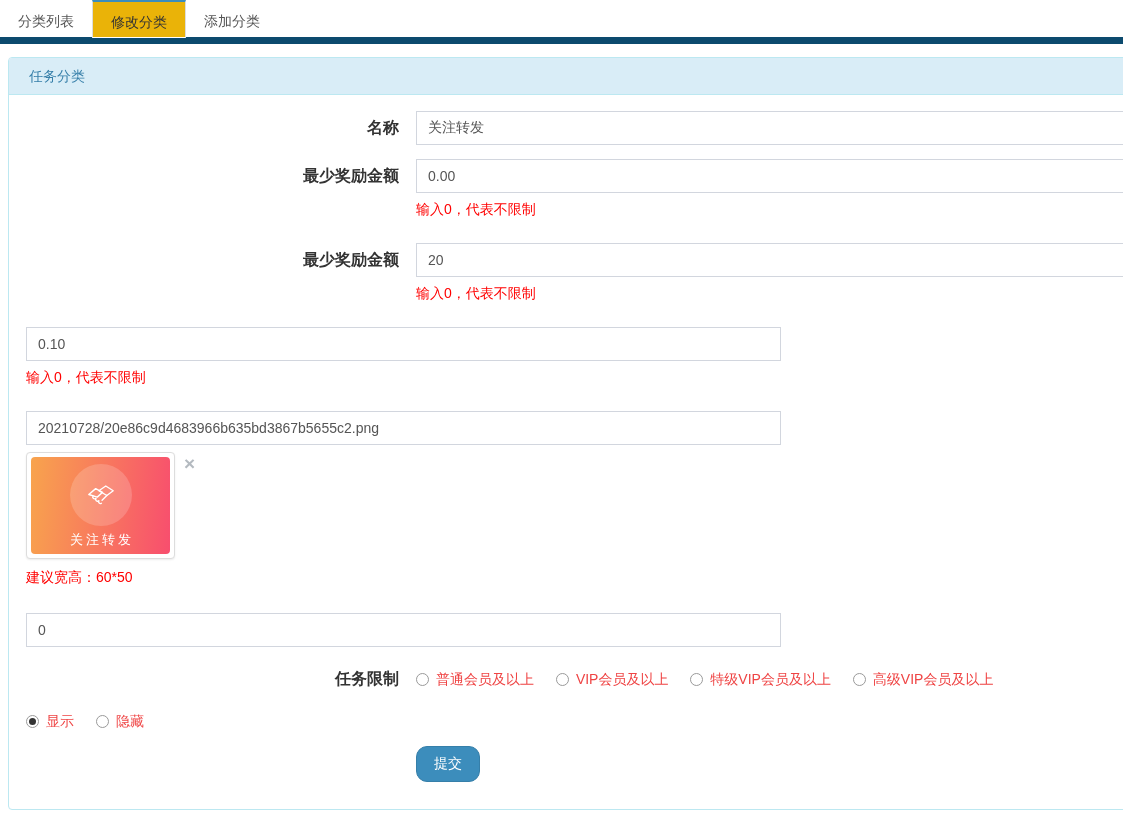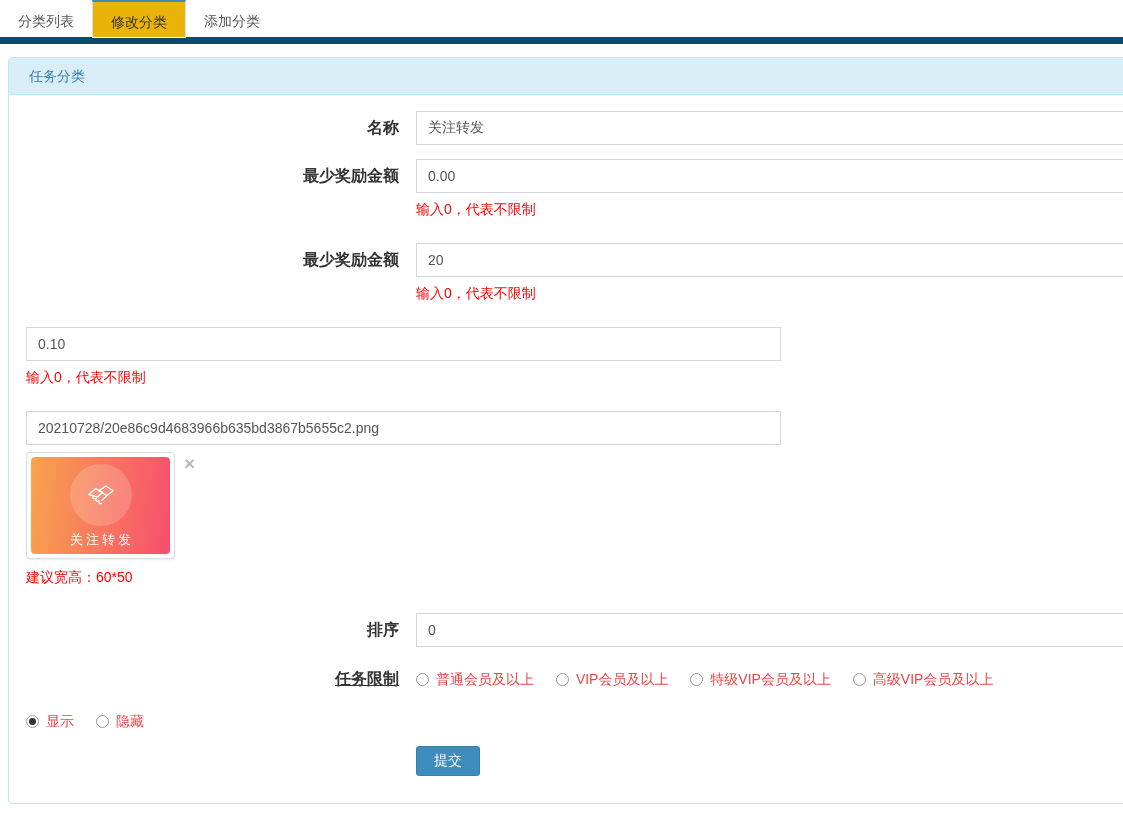--- a/index.html
+++ b/index.html
@@ -30,21 +30,21 @@
     display:block; width:755px; height:34px; border:1px solid #d2d6de; border-radius:0;
     padding:6px 11px; font-size:14px; color:#555; background:#fff; outline:none; font-family:inherit;
   }
   .hint{ color:#ff0000; font-size:14px; line-height:16px; height:16px; margin-top:8px; }
   .mb-plain{ margin-bottom:14px; }
   .mb-hint{ margin-bottom:26px; }
   .mb-icon{ margin-bottom:28px; }
   .mb-sort{ margin-bottom:24px; }
   .mb-limit{ margin-bottom:26px; }
   .mb-status{ margin-bottom:17px; }
-  .row.compact .lbl{ line-height:16px;text-decoration:underline; }
+  .row.compact .lbl{ line-height:16px; }
   .row.compact .ctl{ line-height:16px; }
   
   .thumb-wrap{ margin-top:7px; display:flex; align-items:flex-start; }
   .thumb{
     width:149px; height:107px; background:#fff; border:1px solid #ddd; border-radius:4px;
     padding:4px; box-shadow:0 1px 2px rgba(0,0,0,.08);
   }
   .thumb-img{
     width:100%; height:100%; border-radius:4px; overflow:hidden;
     background:linear-gradient(96deg,#f8a44d 0%,#f84e6e 100%);
@@ -61,21 +61,21 @@
   }
   
   .opt{ margin-right:18px; color:#ef4444; font-weight:normal; cursor:pointer; display:inline-block; line-height:16px; }
   .radio{
     width:13px; height:13px; border:1px solid #9a9a9a; border-radius:50%;
     display:inline-block; vertical-align:-2px; margin-right:7px; background:#fff;
   }
   .radio.on::after{ content:''; display:block; width:7px; height:7px; border-radius:50%; background:#333; margin:2px; }
   
   .btn{
-    height:30px; padding:0 17px; background:#3c8dbc; border:1px solid #367fa9; border-radius:3px;
+    height:36px; padding:0 17px; background:#3c8dbc; border:1px solid #367fa9; border-radius:11px;
     color:#fff; font-size:14px; cursor:pointer; font-family:inherit;
   }
 </style>
 </head>
 <body>
 
 <div class="page">
 
   <div class="tabs">
     <div class="tab">分类列表</div>
@@ -139,21 +139,20 @@
                 <div class="thumb-caption">关注转发</div>
               </div>
             </div>
             <div class="remove">×</div>
           </div>
           <div class="hint" style="margin-top:10px;">建议宽高：60*50</div>
         </div>
       </div>
 
       <div class="row mb-sort">
-        <div class="lbl">排序</div>
         <div class="ctl">
           <input class="inp" type="text" value="0" style="">
         </div>
       </div>
 
       <div class="row compact mb-limit">
         <div class="lbl">任务限制</div>
         <div class="ctl">
           <span class="opt">
             <span class="radio"></span><span>普通会员及以上</span>

